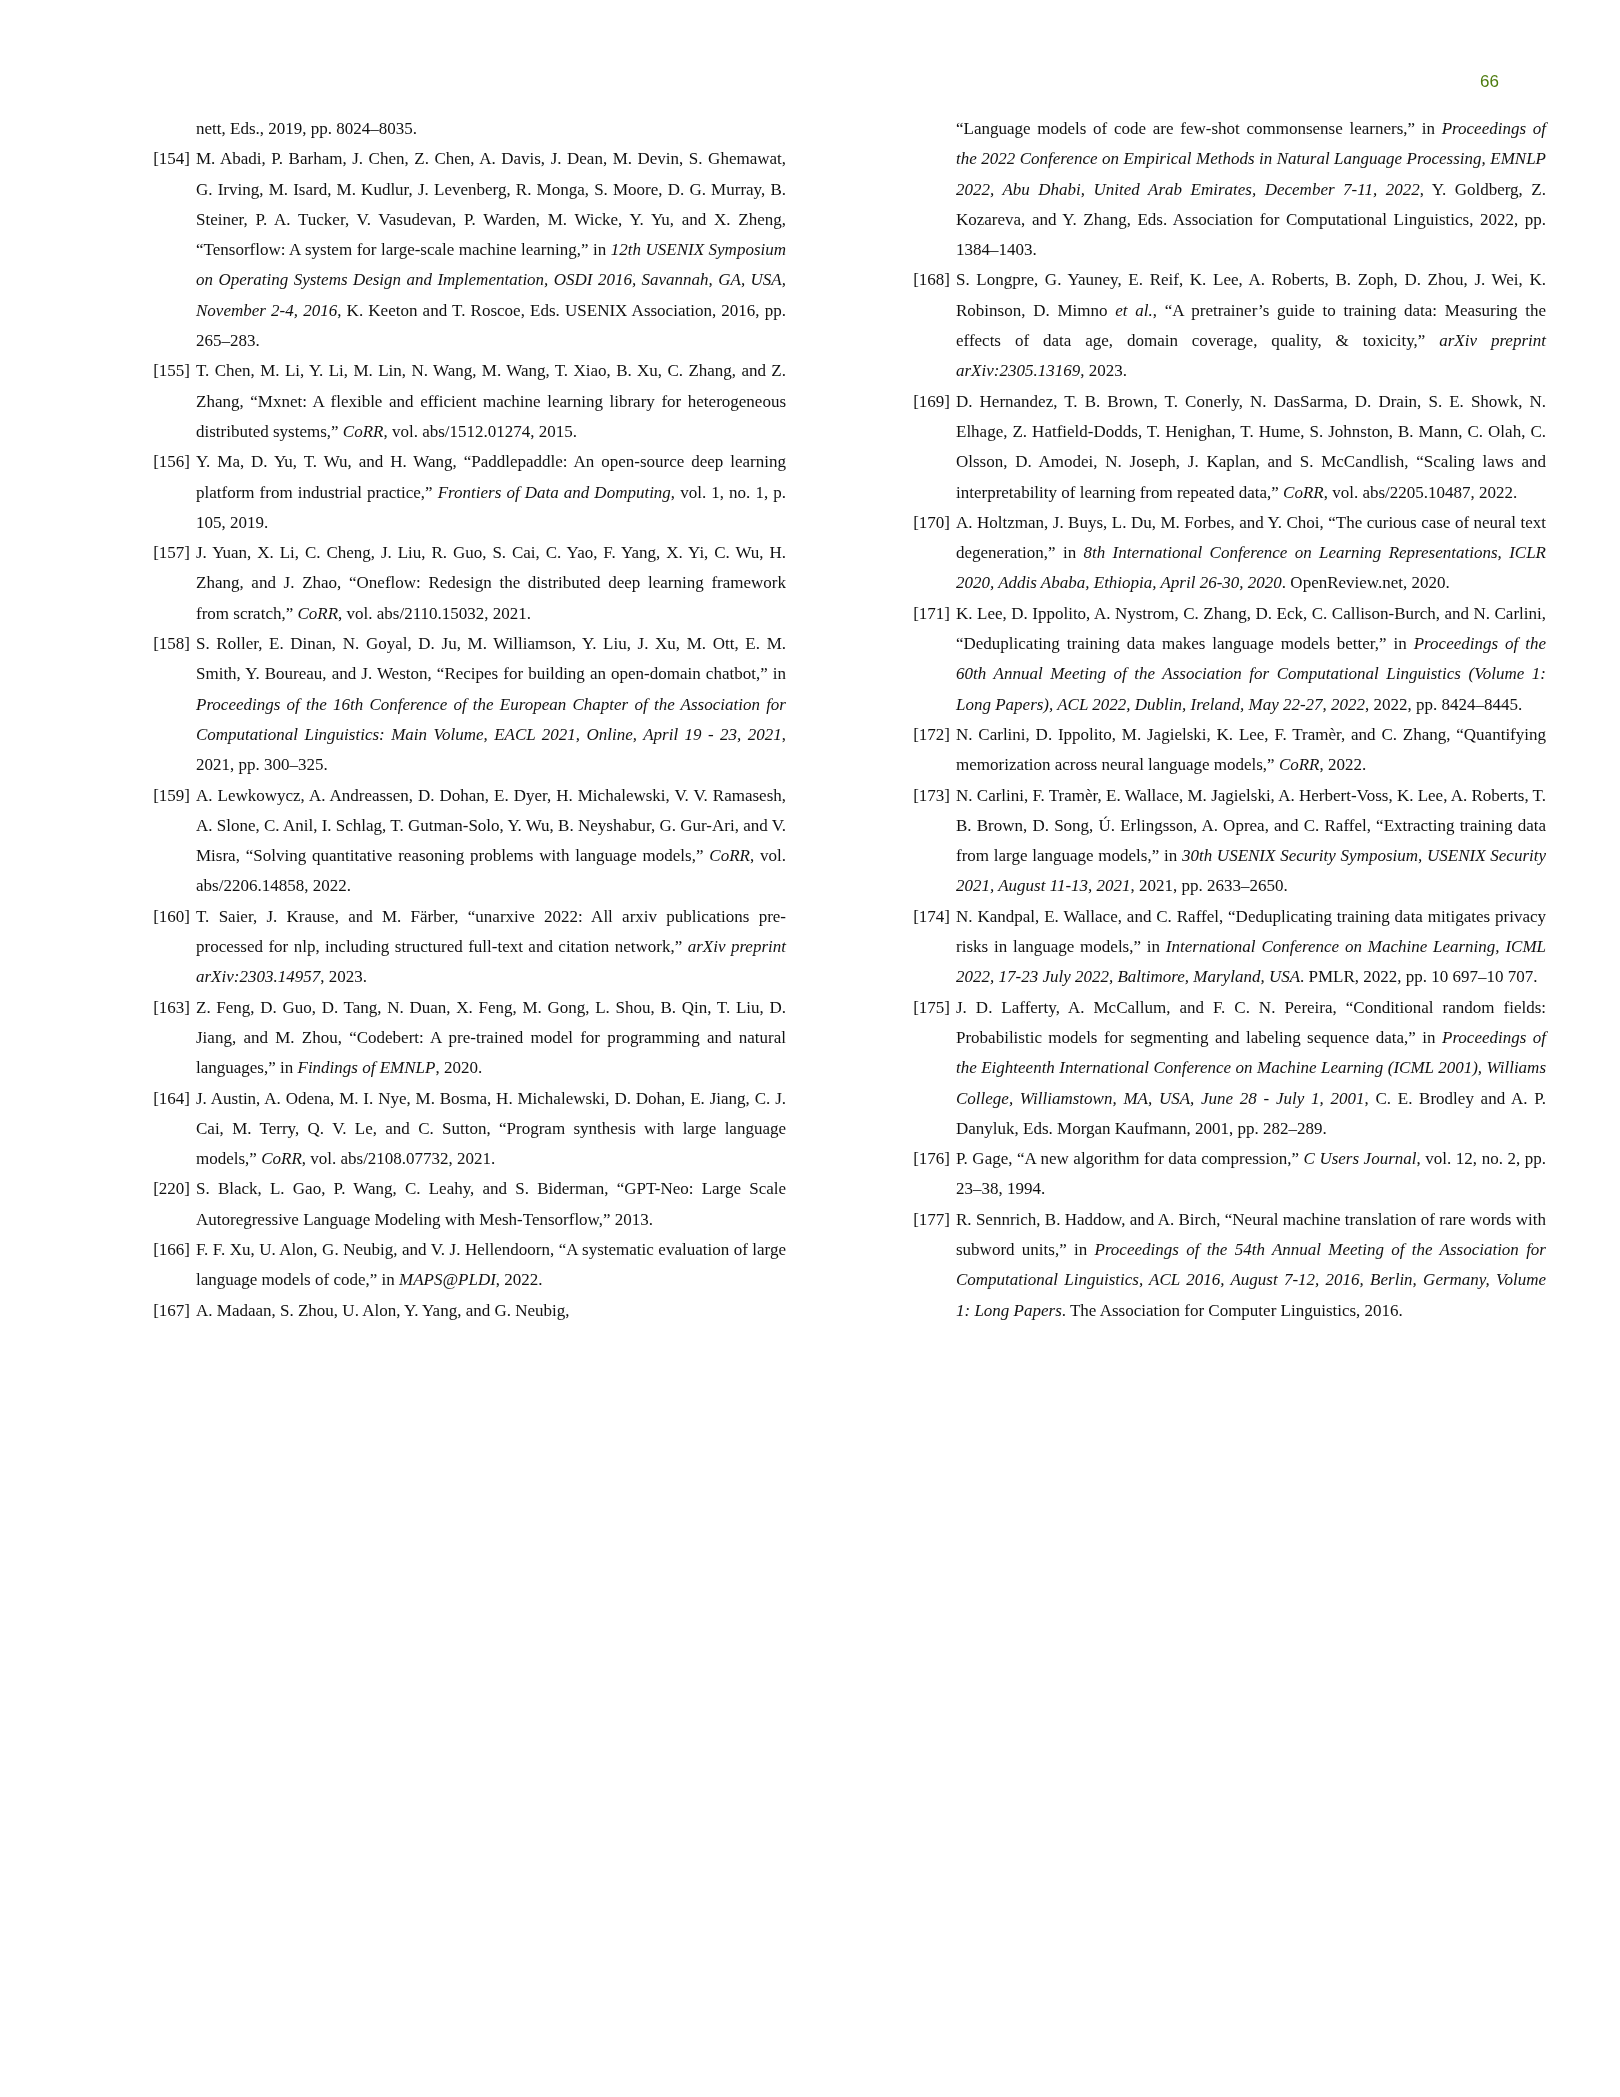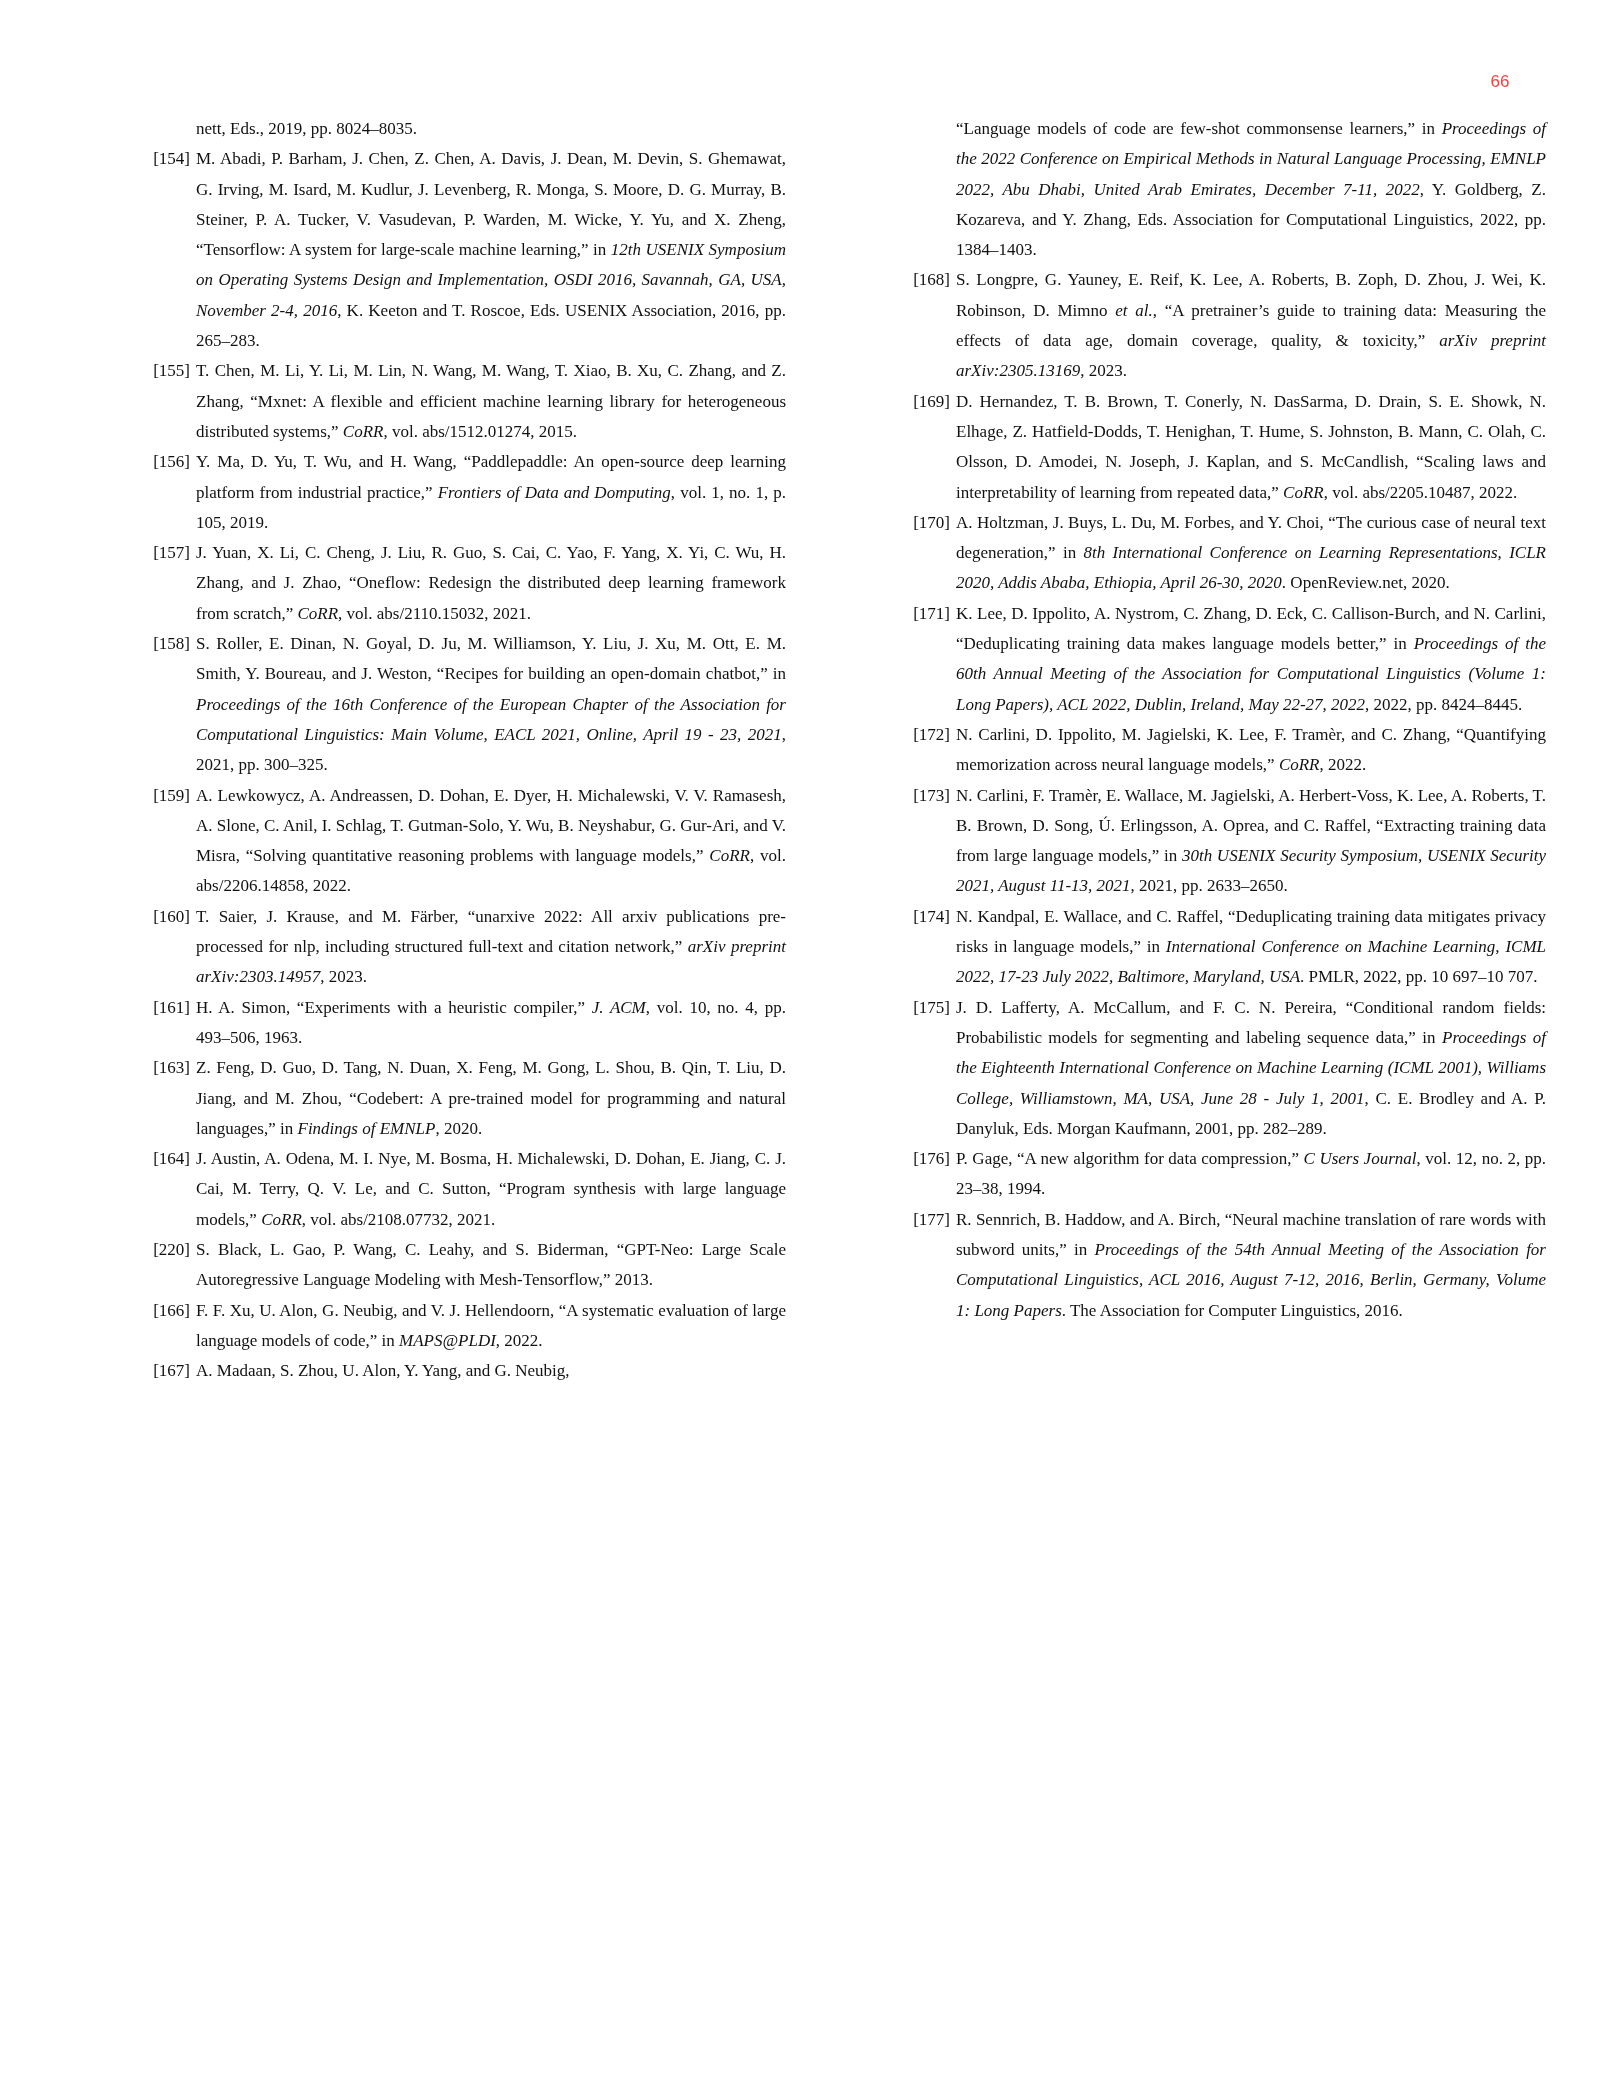--- a/index.html
+++ b/index.html
@@ -1,19 +1,19 @@
 <!DOCTYPE html>
 <html><head>
 <meta charset="utf-8">
 <style>
   html, body { margin: 0; padding: 0; background: #ffffff; }
   body { width: 1620px; height: 2097px; position: relative; overflow: hidden;
          font-family: "Liberation Serif", "DejaVu Serif", serif; color: #111; }
-  .page-num { position: absolute; top: 72px; left: 1480px; width: 40px; text-align: center;
-              font-family: "Liberation Sans", "DejaVu Sans", sans-serif; font-size: 17px; color: #ef4444; }
+  .page-num { position: absolute; top: 72px; left: 1480px; width: 40px; text-align: left;
+              font-family: "Liberation Sans", "DejaVu Sans", sans-serif; font-size: 17px; color: #4d7c0f; }
   .col { position: absolute; top: 114px; width: 660px; font-size: 17px; line-height: 30.3px; }
   .col.left { left: 126px; }
   .col.right { left: 886px; }
   .ref { position: relative; padding-left: 70px; text-align: justify; hyphens: manual; }
   .ref .num { position: absolute; left: 0; top: 0; width: 64px; text-align: right; }
   .cont { padding-left: 70px; text-align: left; }
   i { font-style: italic; }
 </style>
 </head>
 <body>
@@ -23,21 +23,20 @@
 <div class="col left">
   <div class="cont">nett, Eds., 2019, pp. 8024–8035.</div>
   <div id="left-refs">
       <div class="ref"><span class="num">[154]</span><span>M. Abadi, P. Barham, J. Chen, Z. Chen, A. Davis, J. Dean, M. Devin, S. Ghemawat, G. Irving, M. Isard, M. Kudlur, J. Levenberg, R. Monga, S. Moore, D. G. Murray, B. Steiner, P. A. Tucker, V. Vasudevan, P. Warden, M. Wicke, Y. Yu, and X. Zheng, “Tensorflow: A system for large-scale machine learning,” in </span><i>12th USENIX Symposium on Operating Systems Design and Implementation, OSDI 2016, Savannah, GA, USA, November 2-4, 2016</i><span>, K. Keeton and T. Roscoe, Eds. USENIX Association, 2016, pp. 265–283.</span></div>
       <div class="ref"><span class="num">[155]</span><span>T. Chen, M. Li, Y. Li, M. Lin, N. Wang, M. Wang, T. Xiao, B. Xu, C. Zhang, and Z. Zhang, “Mxnet: A flexible and efficient machine learning library for heterogeneous distributed systems,” </span><i>CoRR</i><span>, vol. abs/1512.01274, 2015.</span></div>
       <div class="ref"><span class="num">[156]</span><span>Y. Ma, D. Yu, T. Wu, and H. Wang, “Paddlepaddle: An open-source deep learning platform from industrial practice,” </span><i>Frontiers of Data and Domputing</i><span>, vol. 1, no. 1, p. 105, 2019.</span></div>
       <div class="ref"><span class="num">[157]</span><span>J. Yuan, X. Li, C. Cheng, J. Liu, R. Guo, S. Cai, C. Yao, F. Yang, X. Yi, C. Wu, H. Zhang, and J. Zhao, “Oneflow: Redesign the distributed deep learning framework from scratch,” </span><i>CoRR</i><span>, vol. abs/2110.15032, 2021.</span></div>
       <div class="ref"><span class="num">[158]</span><span>S. Roller, E. Dinan, N. Goyal, D. Ju, M. Williamson, Y. Liu, J. Xu, M. Ott, E. M. Smith, Y. Boureau, and J. Weston, “Recipes for building an open-domain chatbot,” in </span><i>Proceedings of the 16th Conference of the European Chapter of the Association for Computational Linguistics: Main Volume, EACL 2021, Online, April 19 - 23, 2021</i><span>, 2021, pp. 300–325.</span></div>
       <div class="ref"><span class="num">[159]</span><span>A. Lewkowycz, A. Andreassen, D. Dohan, E. Dyer, H. Michalewski, V. V. Ramasesh, A. Slone, C. Anil, I. Schlag, T. Gutman-Solo, Y. Wu, B. Neyshabur, G. Gur-Ari, and V. Misra, “Solving quantitative reasoning problems with language models,” </span><i>CoRR</i><span>, vol. abs/2206.14858, 2022.</span></div>
       <div class="ref"><span class="num">[160]</span><span>T. Saier, J. Krause, and M. Färber, “unarxive 2022: All arxiv publications pre-processed for nlp, including structured full-text and citation network,” </span><i>arXiv preprint arXiv:2303.14957</i><span>, 2023.</span></div>
-      <div class="ref"><span class="num">[161]</span><span>H. A. Simon, “Experiments with a heuristic compiler,” </span><i>J. ACM</i><span>, vol. 10, no. 4, pp. 493–506, 1963.</span></div>
       <div class="ref"><span class="num">[163]</span><span>Z. Feng, D. Guo, D. Tang, N. Duan, X. Feng, M. Gong, L. Shou, B. Qin, T. Liu, D. Jiang, and M. Zhou, “Codebert: A pre-trained model for programming and natural languages,” in </span><i>Findings of EMNLP</i><span>, 2020.</span></div>
       <div class="ref"><span class="num">[164]</span><span>J. Austin, A. Odena, M. I. Nye, M. Bosma, H. Michalewski, D. Dohan, E. Jiang, C. J. Cai, M. Terry, Q. V. Le, and C. Sutton, “Program synthesis with large language models,” </span><i>CoRR</i><span>, vol. abs/2108.07732, 2021.</span></div>
       <div class="ref"><span class="num">[220]</span><span>S. Black, L. Gao, P. Wang, C. Leahy, and S. Biderman, “GPT-Neo: Large Scale Autoregressive Language Modeling with Mesh-Tensorflow,” 2013.</span><i></i><span></span></div>
       <div class="ref"><span class="num">[166]</span><span>F. F. Xu, U. Alon, G. Neubig, and V. J. Hellendoorn, “A systematic evaluation of large language models of code,” in </span><i>MAPS@PLDI</i><span>, 2022.</span></div>
       <div class="ref"><span class="num">[167]</span><span>A. Madaan, S. Zhou, U. Alon, Y. Yang, and G. Neubig,</span><i></i><span></span></div>
     </div>
 </div>
 
 <div class="col right">
   <div class="cont" style="text-align:justify"><span>“Language models of code are few-shot commonsense learners,” in </span><i>Proceedings of the 2022 Conference on Empirical Methods in Natural Language Processing, EMNLP 2022, Abu Dhabi, United Arab Emirates, December 7-11, 2022</i><span>, Y. Goldberg, Z. Kozareva, and Y. Zhang, Eds. Association for Computational Linguistics, 2022, pp. 1384–1403.</span></div>

